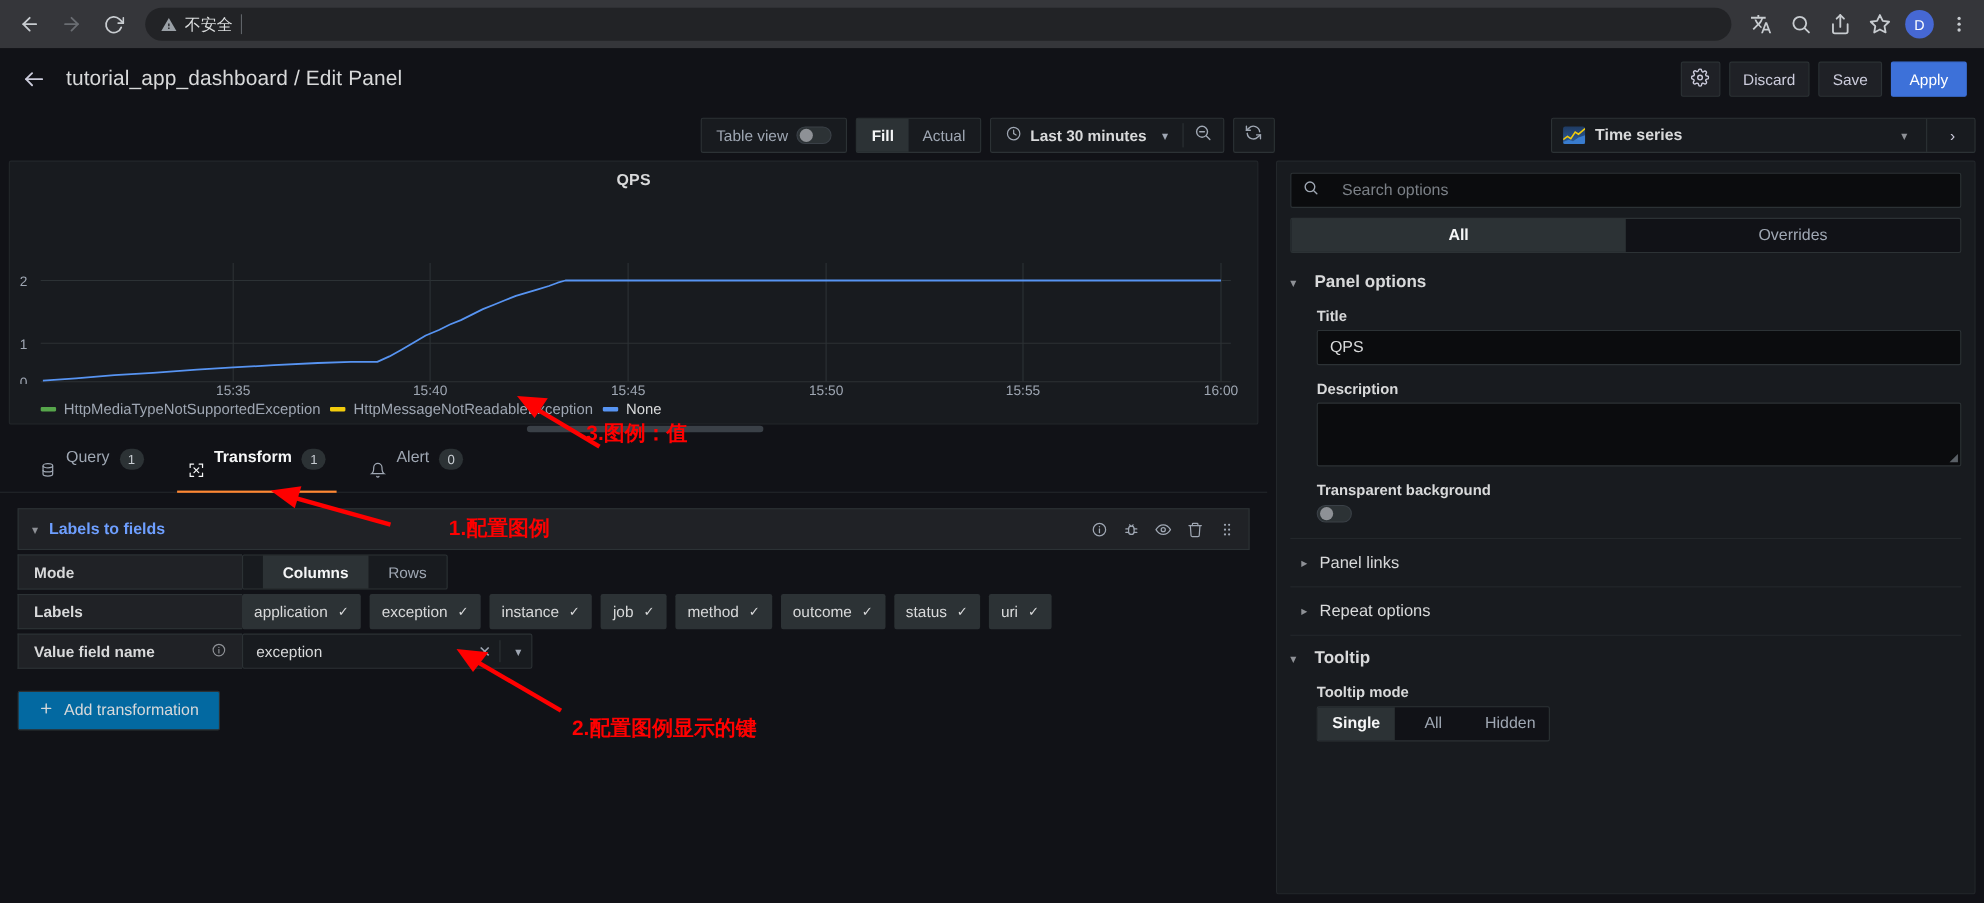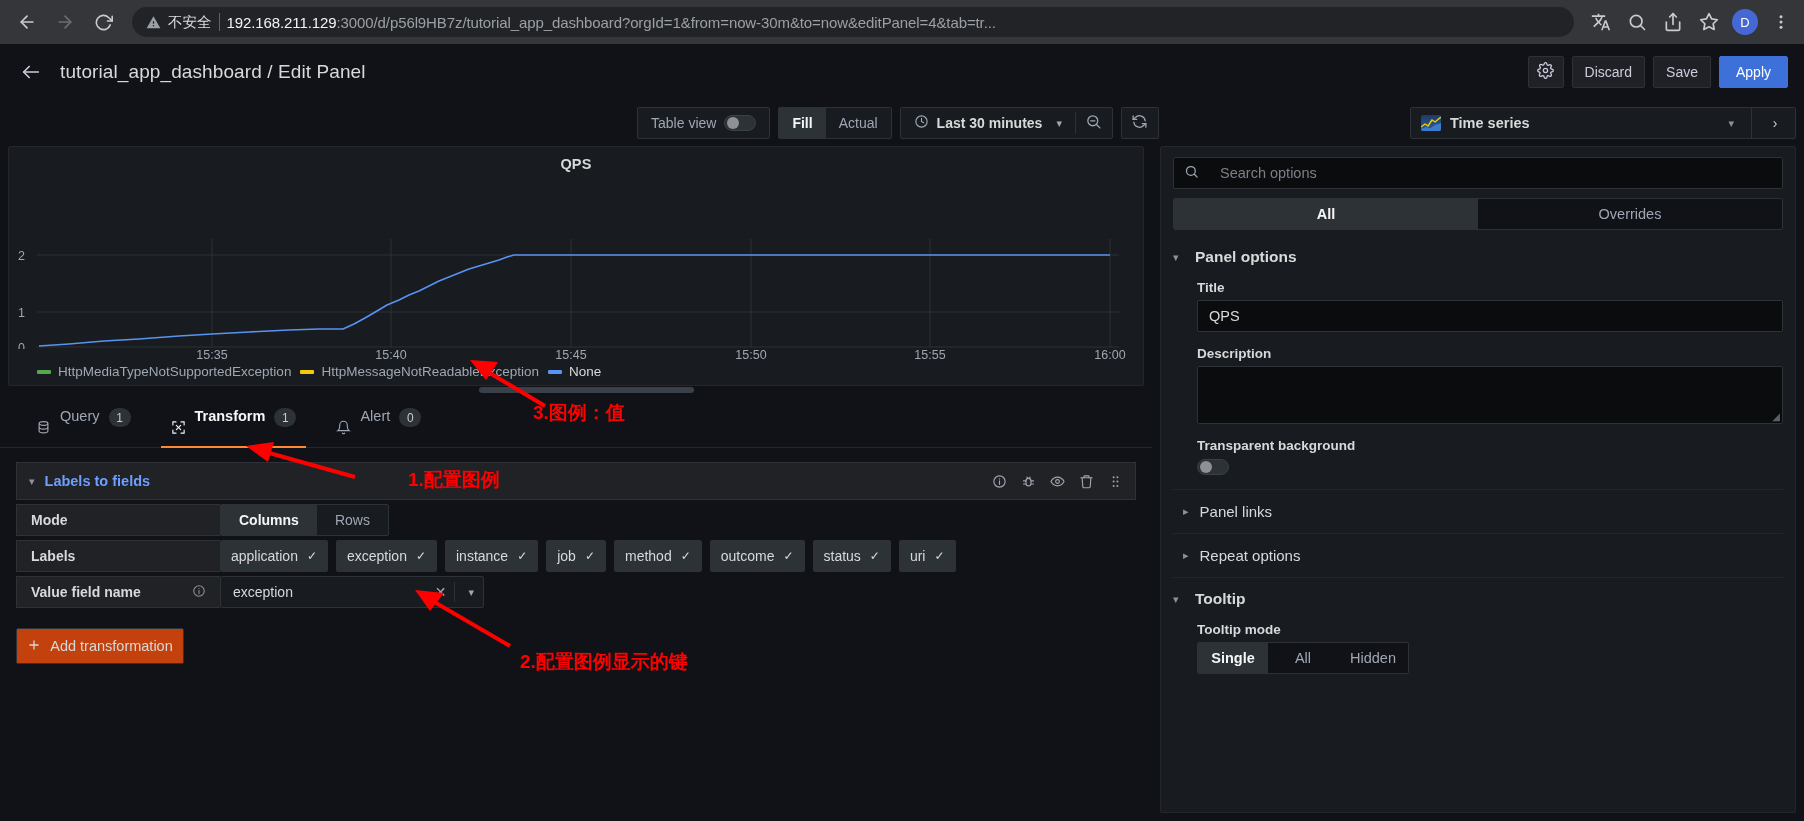--- a/index.html
+++ b/index.html
@@ -177,21 +177,21 @@
   .field-label {
     width: 204px; height: 32px; background: #202226;
     border: 1px solid #2c3235; border-right: none;
     display: flex; align-items: center; padding: 0 14px;
     color: #d8d9da; font-size: 14px; font-weight: 600;
     flex: none;
   }
   .field-label .info-i { margin-left: auto; color: #8e9196; font-size: 13px; }
   .radio-group {
     height: 32px; border: 1px solid #2c3235; border-radius: 2px;
-    background: #181b1f; display: flex; align-items: center;
+    background: #181b1f; display: flex; align-items: center; padding-left: 18px;
   }
   .radio-opt {
     height: 30px; padding: 0 18px; display: flex; align-items: center;
     color: #9fa7b3; font-size: 14px;
   }
   .radio-opt.sel { background: #2c3235; color: #f5f6f7; font-weight: 600; }
 
   .chips { display: flex; align-items: center; gap: 8px; flex-wrap: wrap; }
   .chip {
     height: 32px; padding: 0 11px; border-radius: 2px;
@@ -205,22 +205,22 @@
     border: 1px solid #2c3235; border-radius: 2px;
     display: flex; align-items: center; padding: 0 9px 0 12px;
     color: #d8d9da; font-size: 14px; gap: 8px;
   }
   .value-select .vs-text { flex: 1; }
   .vs-x { color: #9fa7b3; font-size: 14px; }
   .vs-div { width: 1px; height: 20px; background: #2c3235; }
   .vs-caret { color: #9fa7b3; font-size: 11px; padding-left: 5px; }
 
   .add-transform {
-    margin-top: 20px; height: 36px; width: 168px;
-    background: #c2410c; border: 1px solid #2c3235; border-radius: 2px;
+    margin-top: 20px; height: 36px; width: 184px;
+    background: #0369a1; border: 1px solid #2c3235; border-radius: 2px;
     display: flex; align-items: center; justify-content: center; gap: 9px;
     color: #d8d9da; font-size: 14.5px; font-weight: 500;
   }
 
   
   .opts-pane {
     background: #181b1f; border: 1px solid #23272b; border-radius: 2px;
     height: 667px; padding: 10px 12px; overflow: hidden;
   }
   .search-box {
@@ -300,21 +300,20 @@
   </div>
 
   <div class="omnibox">
     <span class="warn-icon">
       <svg width="15" height="15" viewBox="0 0 24 24" fill="currentColor">
           <path d="M1 21h22L12 2 1 21zm12-3h-2v-2h2v2zm0-4h-2v-4h2v4z"></path>
         </svg>
     </span>
     <span class="not-secure">不安全</span>
     <span class="url-divider"></span>
-    <span class="url-text"><span class="url-host">192.168.211.129</span><span>:3000/d/p56l9HB7z/tutorial_app_dashboard?orgId=1&amp;from=now-30m&amp;to=now&amp;editPanel=4&amp;tab=tr...</span></span>
   </div>
 
   <div class="browser-right">
     <span class="brs-icon">
       <svg width="20" height="20" viewBox="0 0 24 24" fill="currentColor">
           <path d="M12.87 15.07l-2.54-2.51.03-.03A17.5 17.5 0 0014.07 6H17V4h-7V2H8v2H1v2h11.17A15.4 15.4 0 019 10.76 15.4 15.4 0 016.74 7H4.74A17.4 17.4 0 007.6 12.07L2.72 16.9l1.41 1.41L9 13.44l3.03 3.03.84-1.4zM18.5 10h-2L12 22h2l1.12-3h4.75L21 22h2l-4.5-12zm-2.62 7l1.62-4.33L19.12 17h-3.24z"></path>
         </svg>
     </span>
     <span class="brs-icon">
       <svg width="20" height="20" viewBox="0 0 24 24" fill="none" stroke="currentColor" stroke-width="2">
@@ -729,18 +728,18 @@
 
       <line x1="545" y1="362" x2="478" y2="322" stroke="#ff0000" stroke-width="4"></line>
       <polygon points="470,316 498,318 486,336" fill="#ff0000"></polygon>
 
       <line x1="355" y1="433" x2="255" y2="405" stroke="#ff0000" stroke-width="4"></line>
       <polygon points="246,402 274,398 268,418" fill="#ff0000"></polygon>
 
       <line x1="510" y1="602" x2="424" y2="552" stroke="#ff0000" stroke-width="4"></line>
       <polygon points="415,546 444,549 430,567" fill="#ff0000"></polygon>
     </svg>
-    <span class="anno-text" style="left:533px;top:356px;">3.图例：值</span>
+    <span class="anno-text" style="left:533px;top:337px;">3.图例：值</span>
     <span class="anno-text" style="left:368px;top:423px;margin-left:40px;">1.配置图例</span>
     <span class="anno-text" style="left:520px;top:605px;">2.配置图例显示的键</span>
   </div>
 
 </div>
 
 </body></html>

